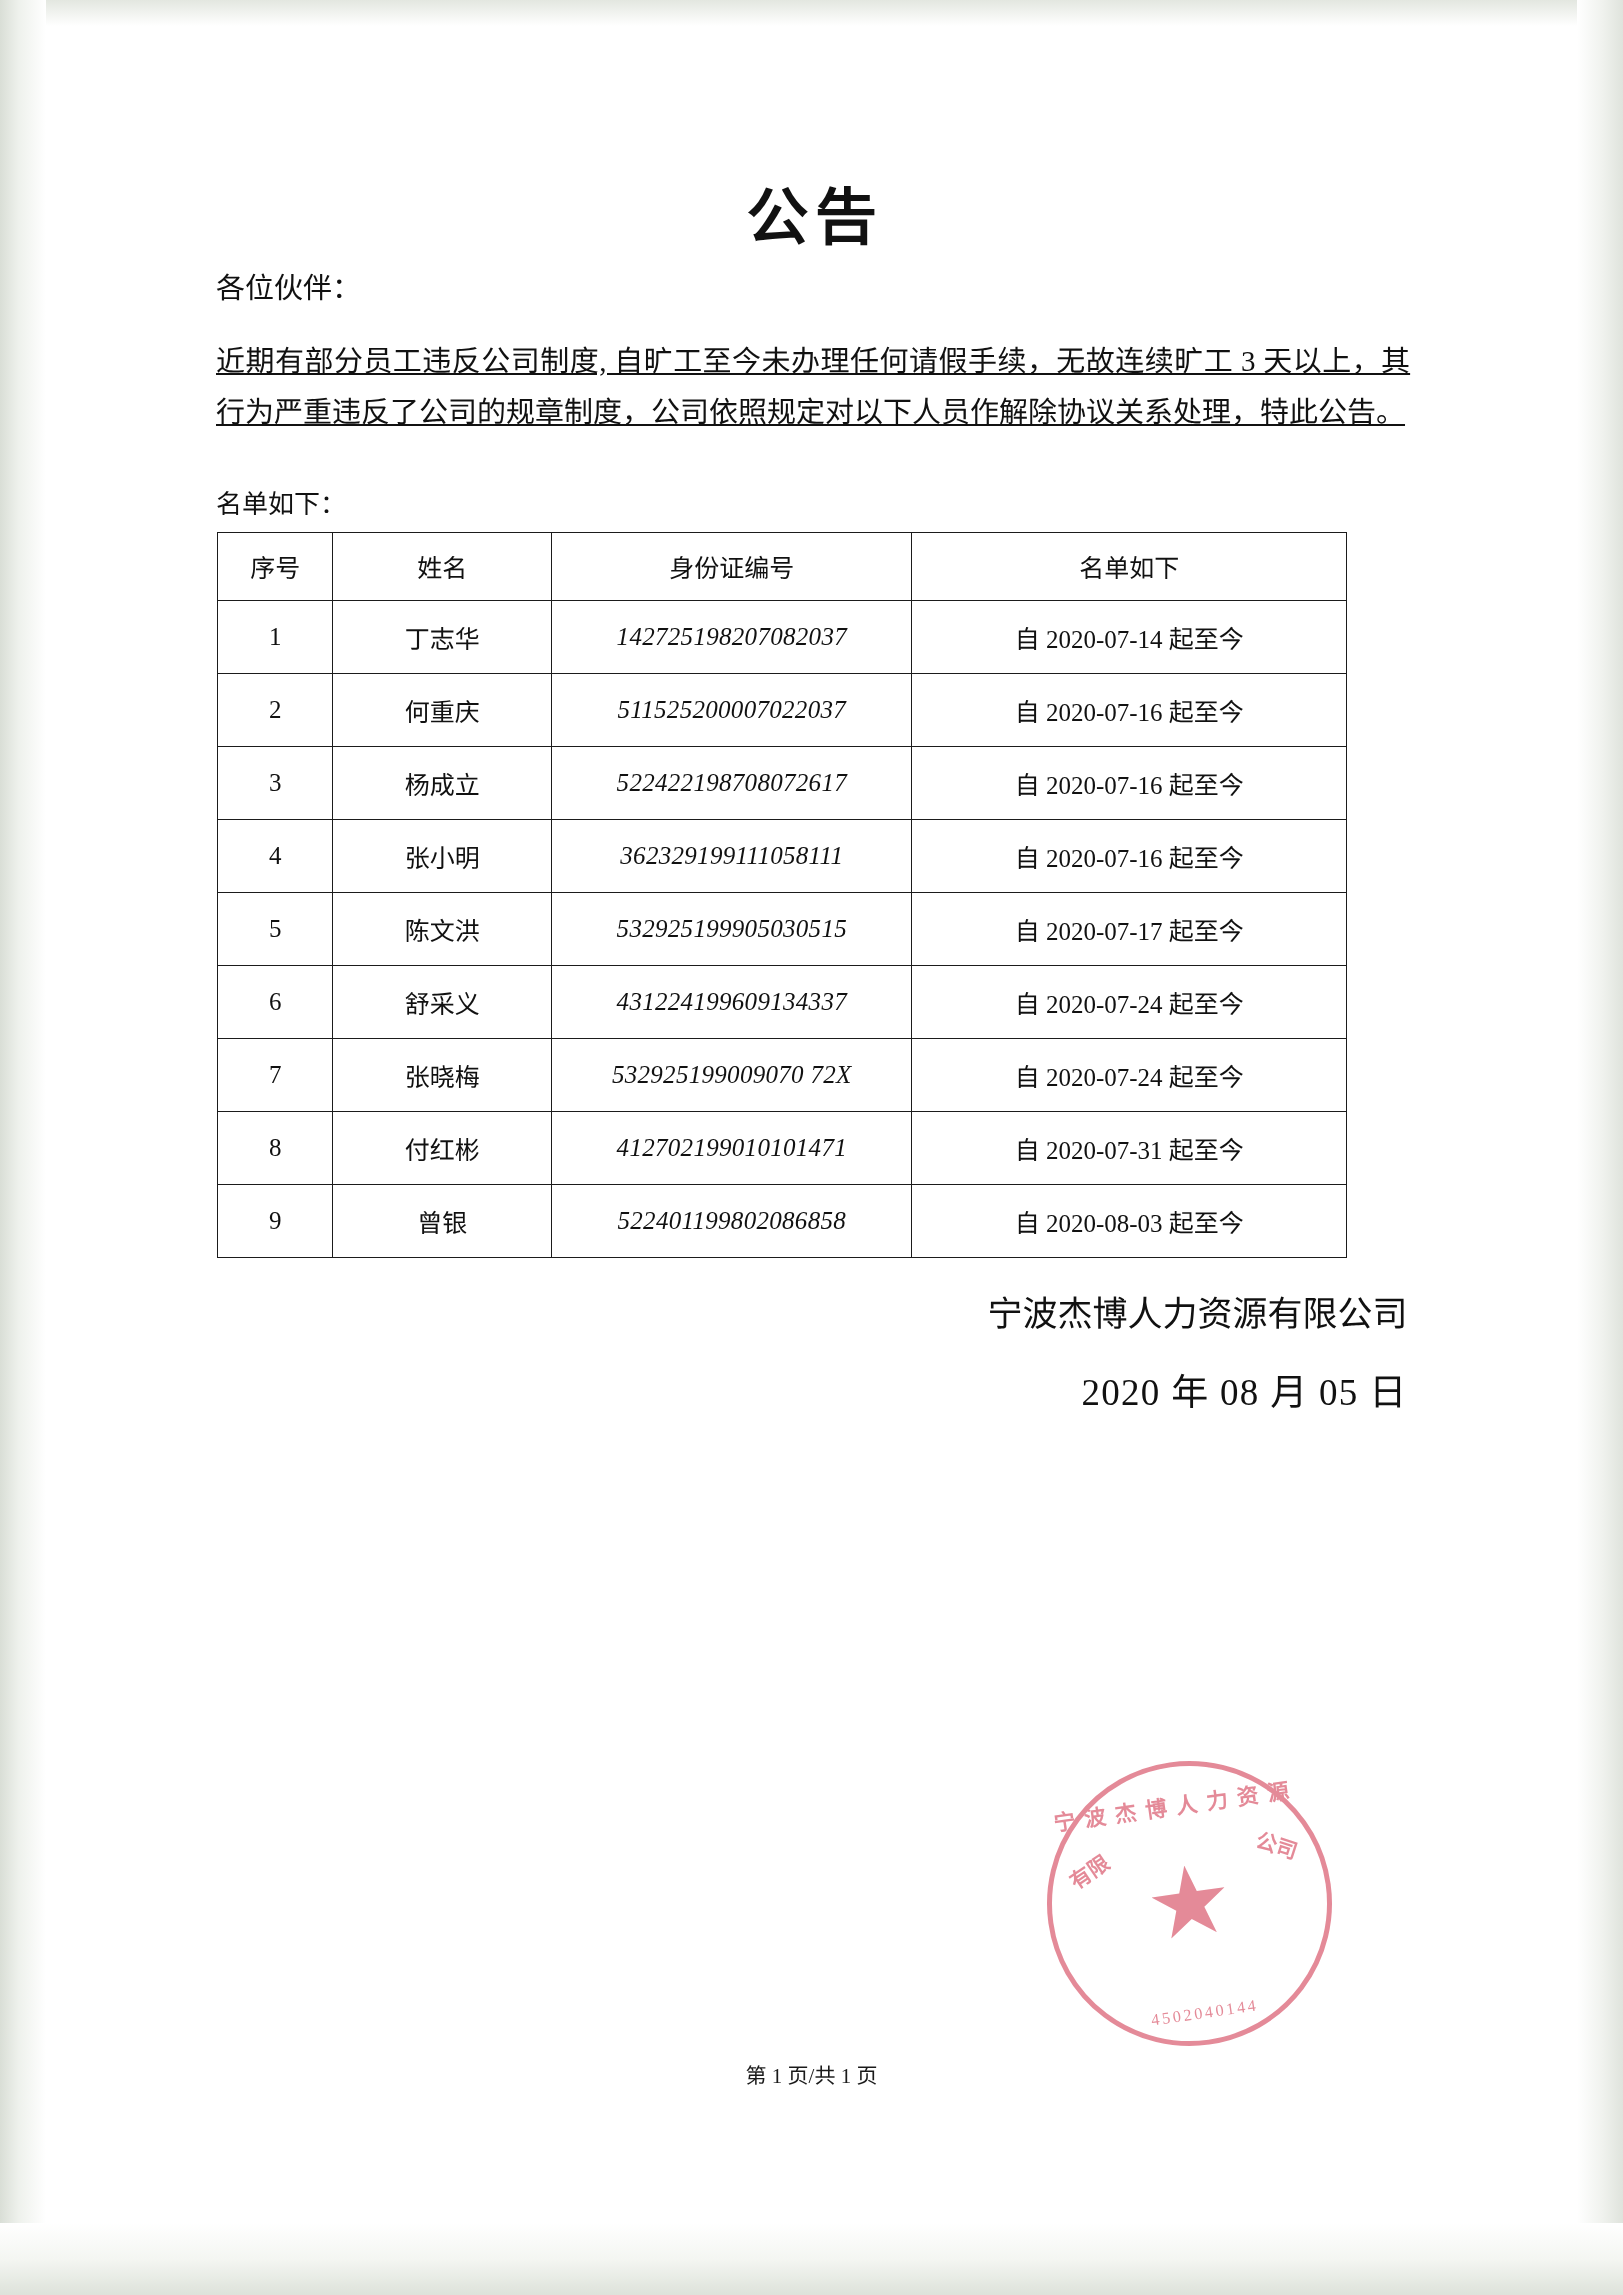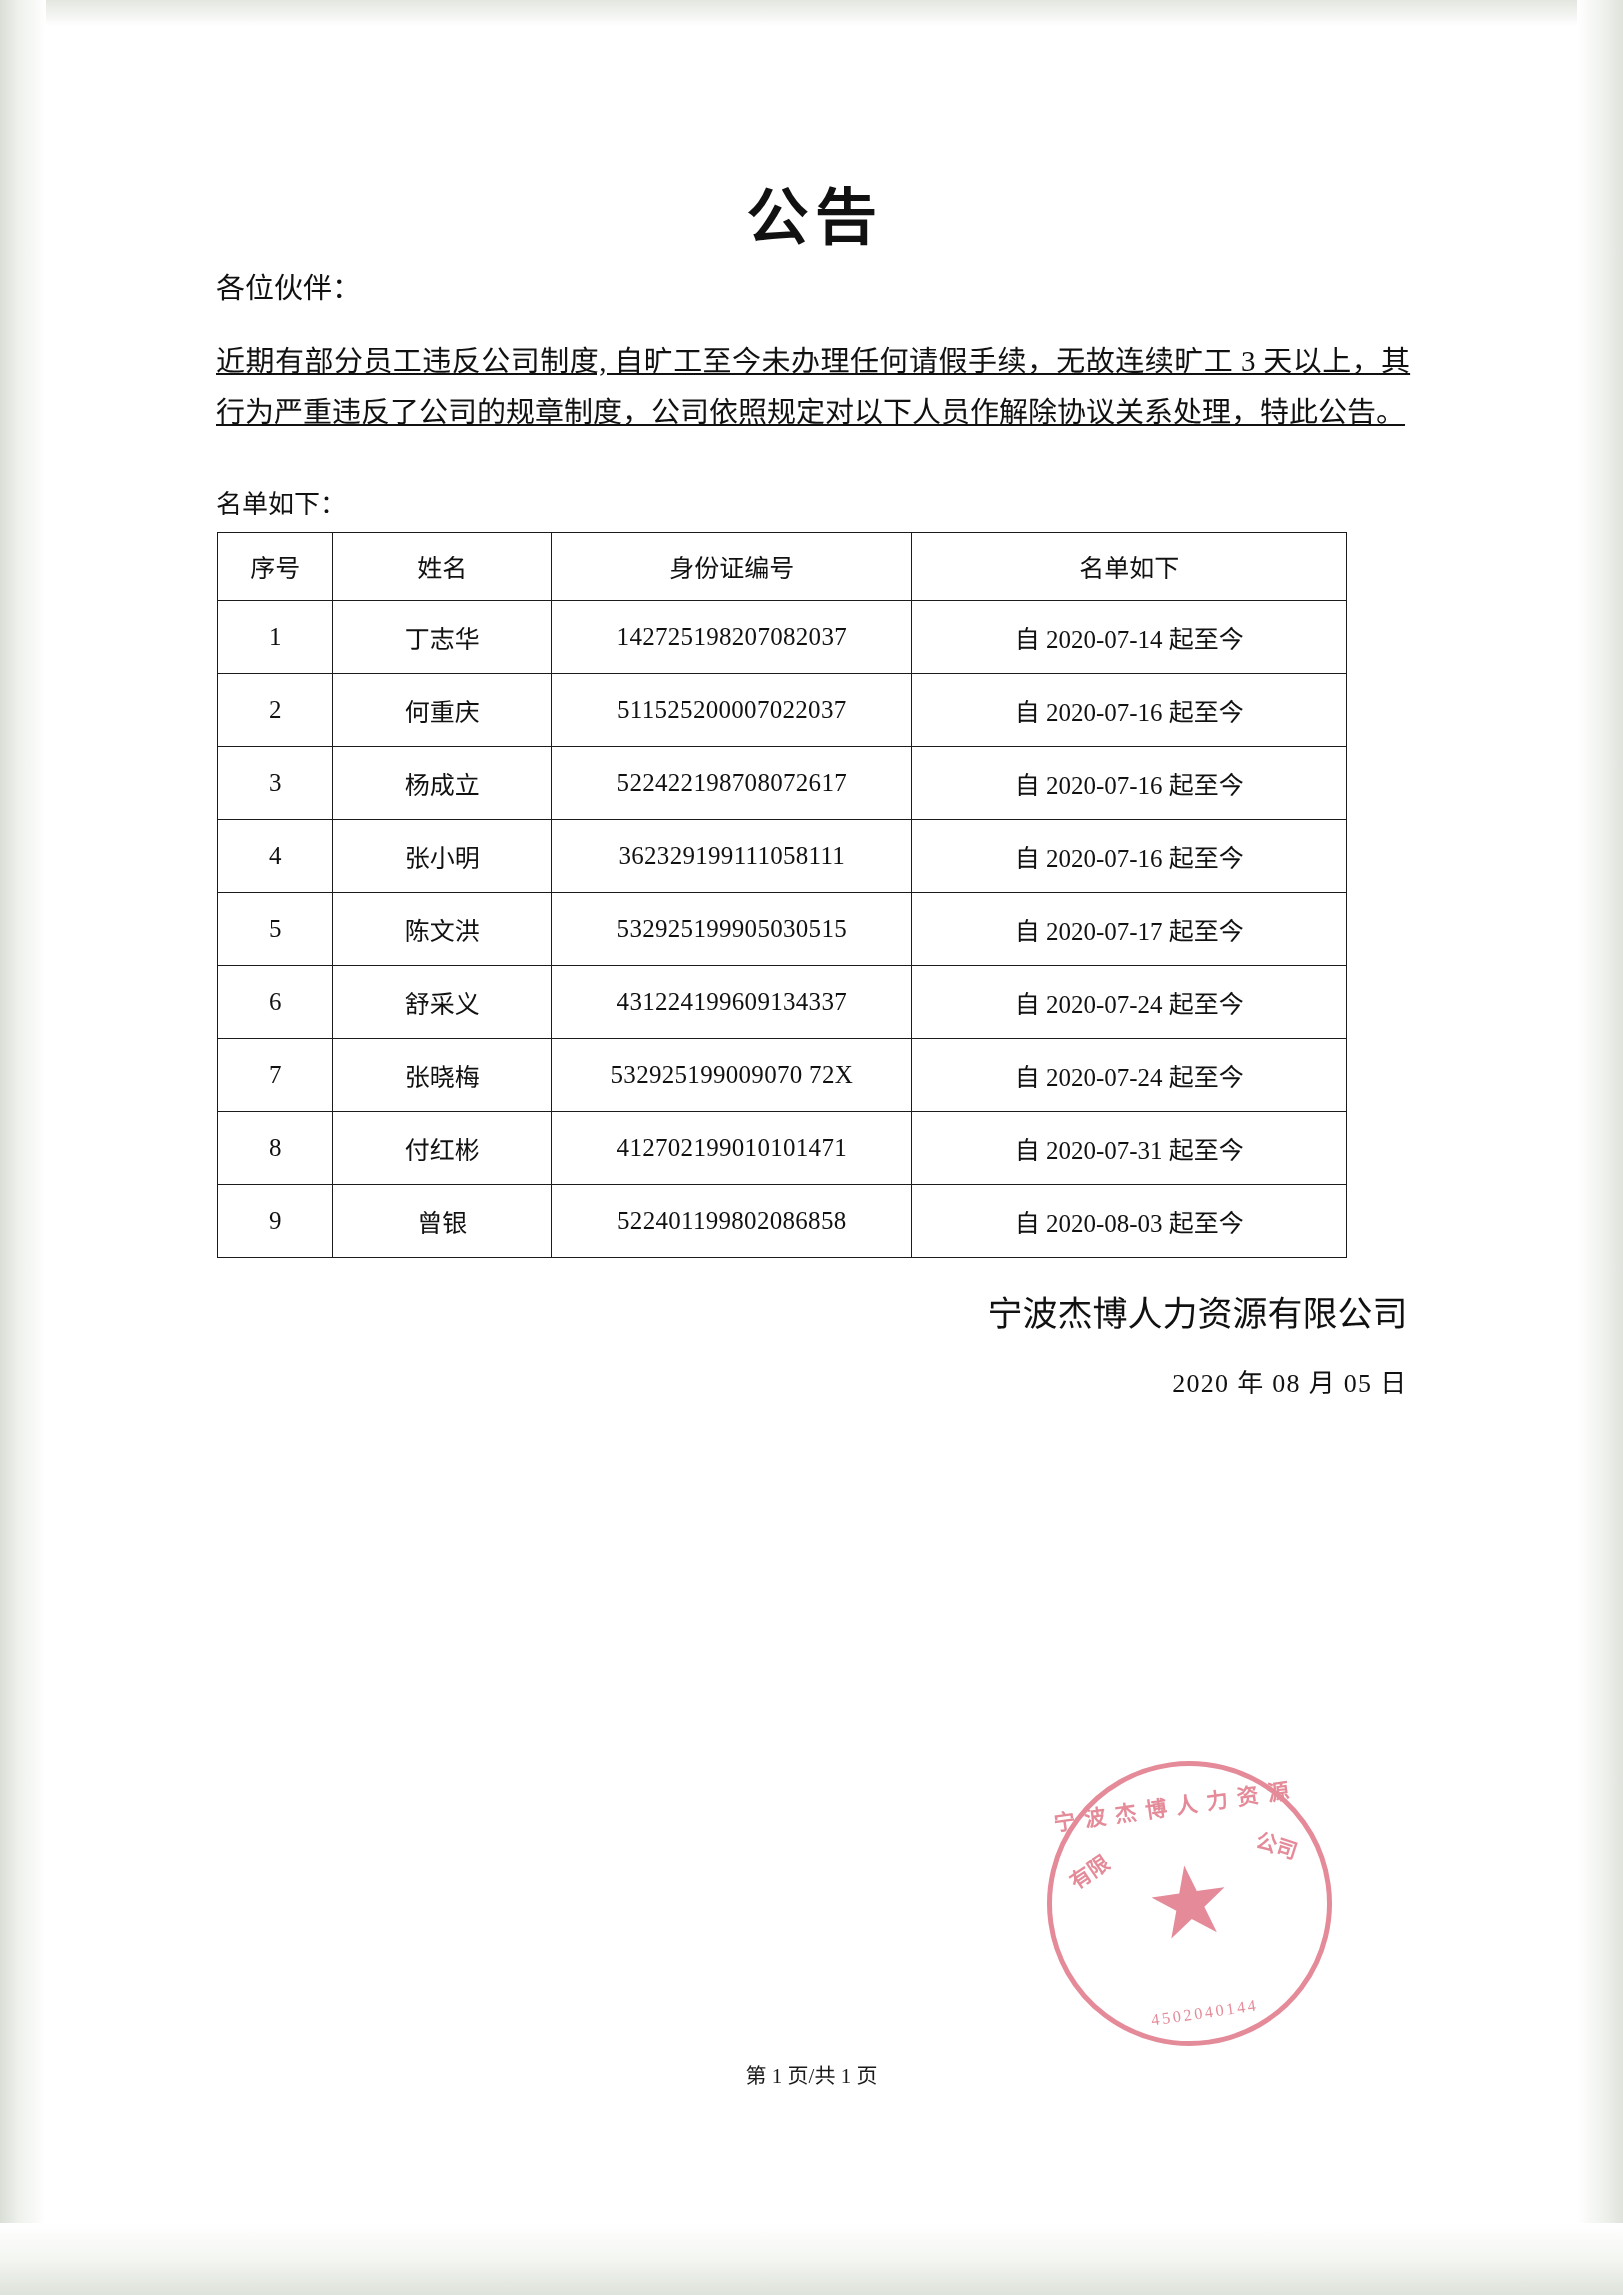--- a/index.html
+++ b/index.html
@@ -120,35 +120,35 @@
     padding: 0;
   }
   table.roster th {
     font-weight: normal;
     height: 67px;
   }
   .col-idx { width: 115px; }
   .col-name { width: 219px; }
   .col-id { width: 360px; }
   .col-time { width: 435px; }
-  td.id-cell { font-size: 24px; letter-spacing: 0.3px; }
+  td.id-cell { font-size: 24px; letter-spacing: 0.3px; font-style: italic; }
   td.time-cell { font-size: 24px; }
 
   .signature {
     text-align: right;
     margin-top: 27.5px;
     padding-right: 6.5px;
   }
   .sign-company {
     font-size: 35px;
     color: #111;
     margin-bottom: 26px;
   }
   .sign-date {
-    font-size: 26px;
+    font-size: 37px;
     color: #111;
     letter-spacing: 1.3px;
   }
 
   .footer {
     position: absolute;
     left: 0;
     right: 0;
     top: 2059px;
     text-align: center;

